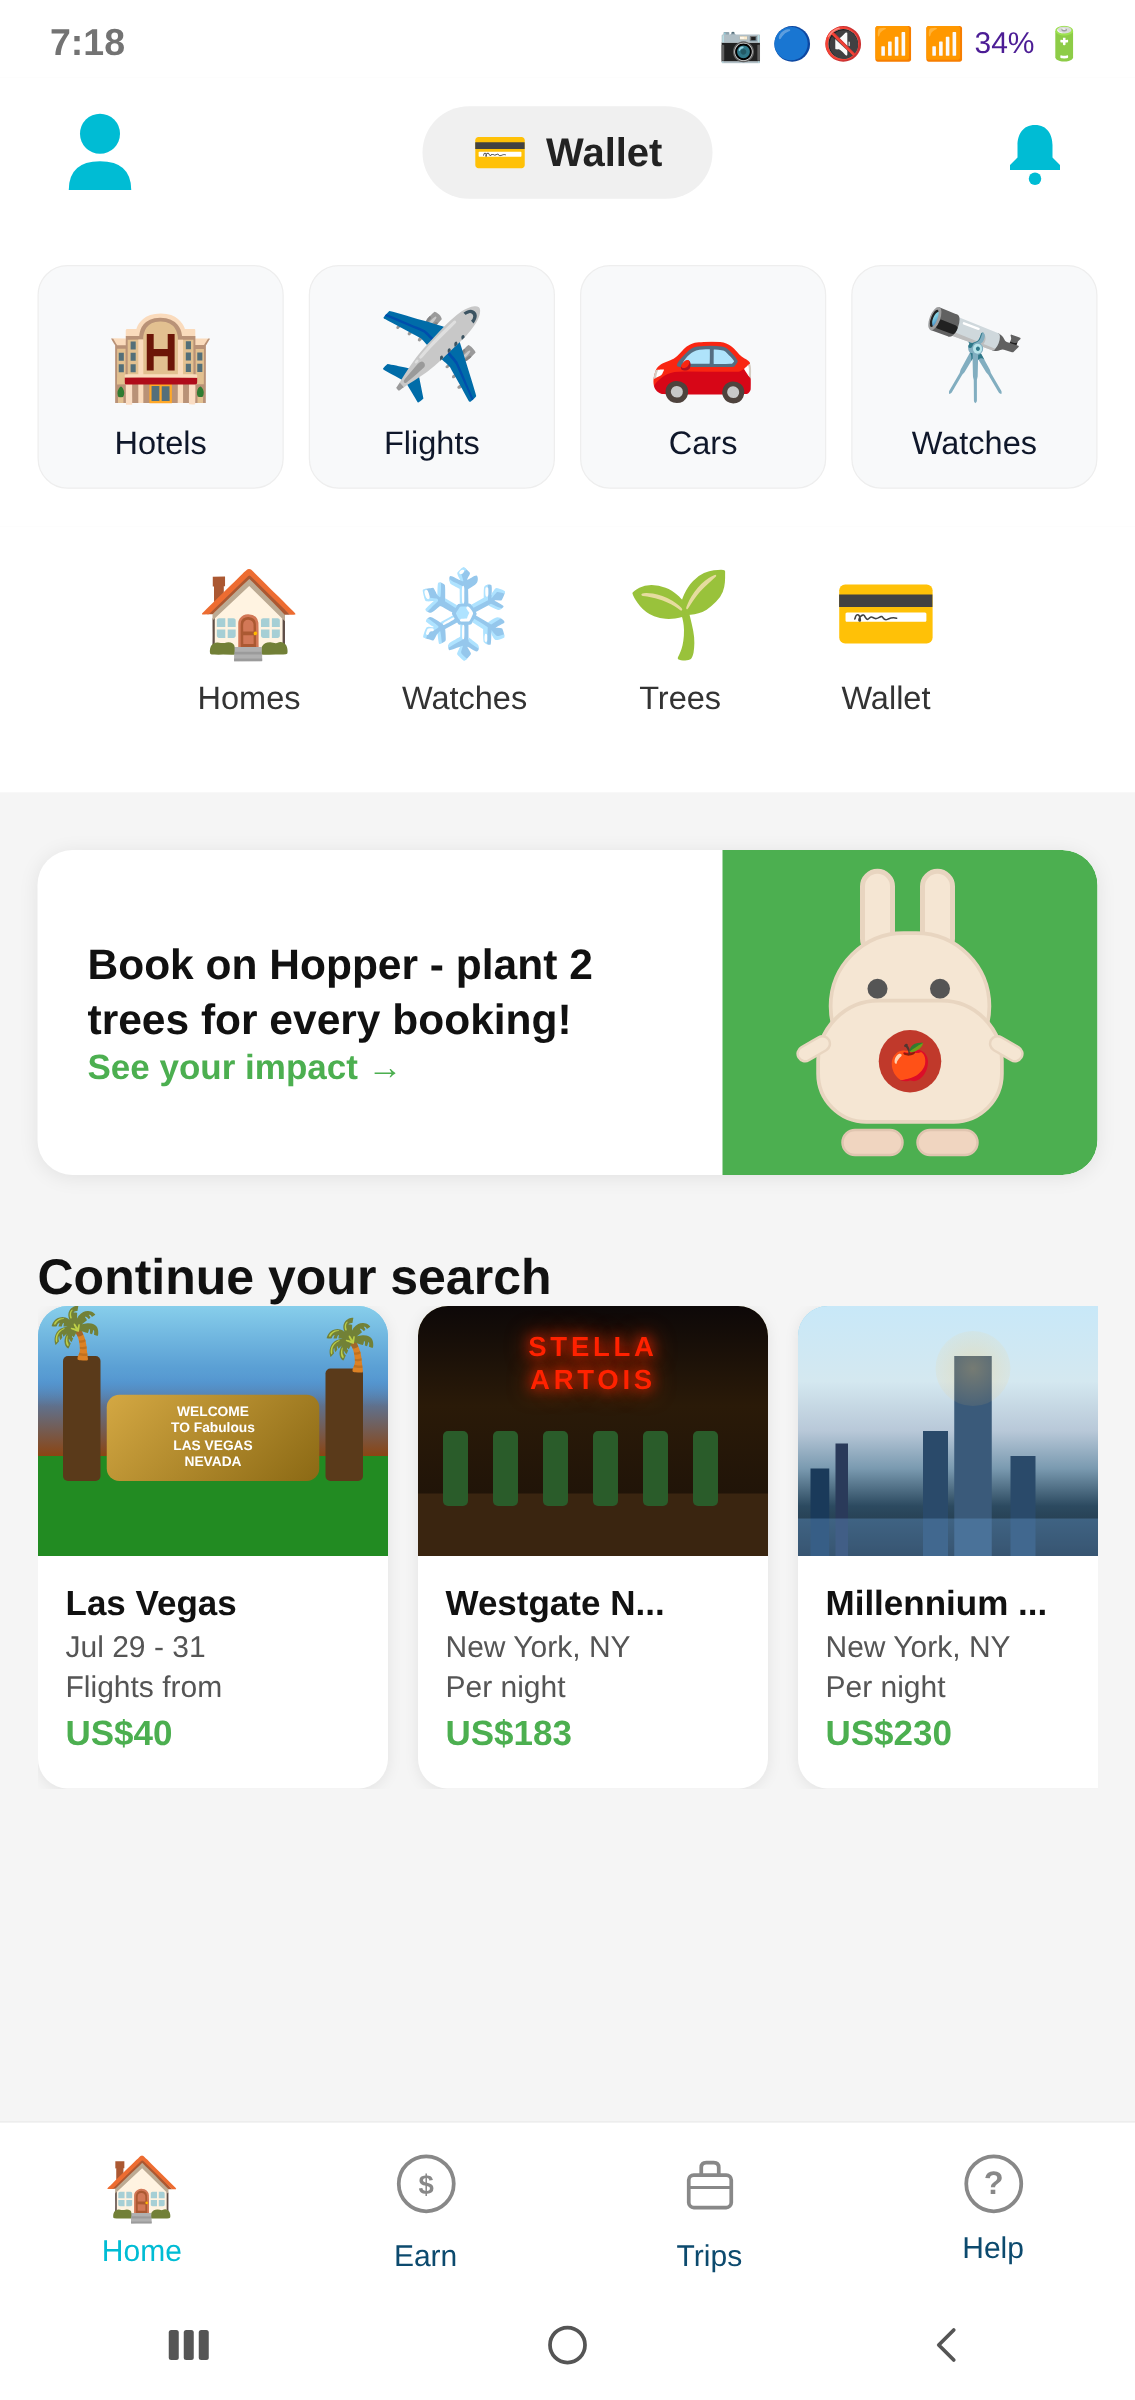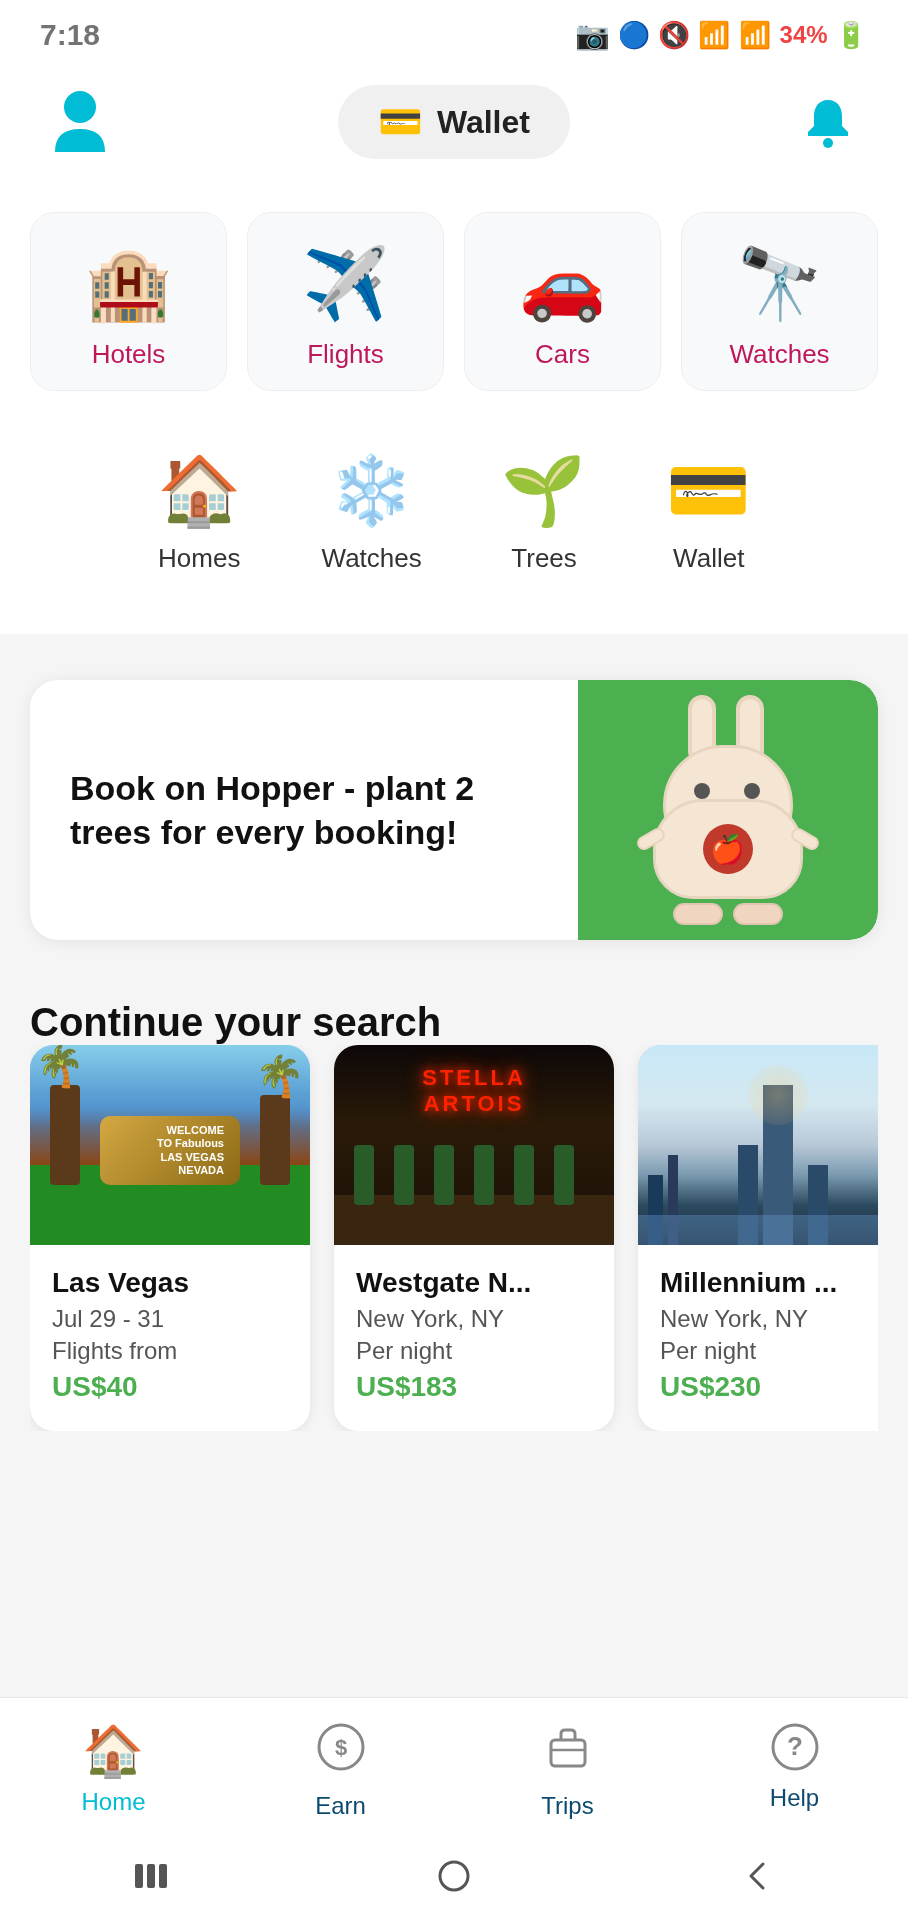--- a/index.html
+++ b/index.html
@@ -69,21 +69,21 @@
       background: #f8f9fa;
       border-radius: 24px;
       display: flex;
       flex-direction: column;
       align-items: center;
       padding: 30px 10px 20px;
       cursor: pointer;
       border: 1px solid #eeeeee;
     }
     .category-icon { font-size: 70px; margin-bottom: 14px; }
-    .category-label { font-size: 26px; color: #be185d; font-weight: 500; }
+    .category-label { font-size: 26px; color: #0f172a; font-weight: 500; }
 
     
     .categories-row2 {
       background: #fff;
       padding: 10px 80px 40px;
       display: flex;
       gap: 20px;
       justify-content: center;
     }
     .category-card-small {
@@ -261,21 +261,21 @@
 <body>
 
 <div class="status-bar">
   <span class="status-time">7:18</span>
   <div class="status-icons">
     <span>📷</span>
     <span style="font-size:26px;">🔵</span>
     <span style="font-size:26px;">🔇</span>
     <span style="font-size:26px;">📶</span>
     <span style="font-size:26px;">📶</span>
-    <span style="font-size:24px;font-weight:700;color:#ef4444;">34%</span>
+    <span style="font-size:24px;font-weight:400;color:#4c1d95;">34%</span>
     <span style="font-size:26px;">🔋</span>
   </div>
 </div>
 
 <div class="header">
   <div class="profile-icon">
     <svg width="60" height="70" viewBox="0 0 60 70">
       <circle cx="30" cy="20" r="16" fill="#00bcd4"></circle>
       <path d="M5 65 Q5 42 30 42 Q55 42 55 65" fill="#00bcd4"></path>
     </svg>
@@ -331,20 +331,21 @@
     <span class="category-label-small">Wallet</span>
   </div>
 </div>
 
 <div class="divider"></div>
 
 <div class="banner-section">
   <div class="banner-card">
     <div class="banner-text-side">
       <div class="banner-title">Book on Hopper - plant 2 trees for every booking!</div>
+      <div class="banner-link">See your impact →</div>
     </div>
     <div class="banner-image-side">
 
       <div style="
         position: relative;
         width: 200px;
         height: 230px;
         display: flex;
         flex-direction: column;
         align-items: center;
@@ -391,21 +392,21 @@
   <div class="search-cards">
 
     <div class="search-card">
       <div class="search-card-img-placeholder las-vegas-img">
 
         <div style="position:absolute; bottom:0; width:100%; height:100%; background:linear-gradient(180deg, #87CEEB 0%, #5a9fd4 25%, transparent 40%);">
         </div>
 
         <div style="position:absolute; bottom:0; left:0; right:0; height:80px; background:#228B22; border-radius:0;"></div>
         <div style="position:absolute; bottom:60px; left:50%; transform:translateX(-50%); text-align:center;">
-          <div style="background:linear-gradient(135deg,#d4a843,#8B6914); border-radius:10px; padding:8px 16px; width:140px;text-align:right;">
+          <div style="background:linear-gradient(135deg,#d4a843,#8B6914); border-radius:10px; padding:8px 16px; width:170px;">
             <div style="font-size:11px;font-weight:900;color:#fff;line-height:1.2;">WELCOME<br>TO Fabulous<br>LAS VEGAS<br>NEVADA</div>
           </div>
         </div>
 
         <div style="position:absolute; bottom:60px; left:20px; width:30px; height:100px; background:#5a3a1a; border-radius:4px;"></div>
         <div style="position:absolute; bottom:155px; left:5px; font-size:40px;">🌴</div>
         <div style="position:absolute; bottom:60px; right:20px; width:30px; height:90px; background:#5a3a1a; border-radius:4px;"></div>
         <div style="position:absolute; bottom:145px; right:5px; font-size:40px;">🌴</div>
       </div>
       <div class="search-card-body">

